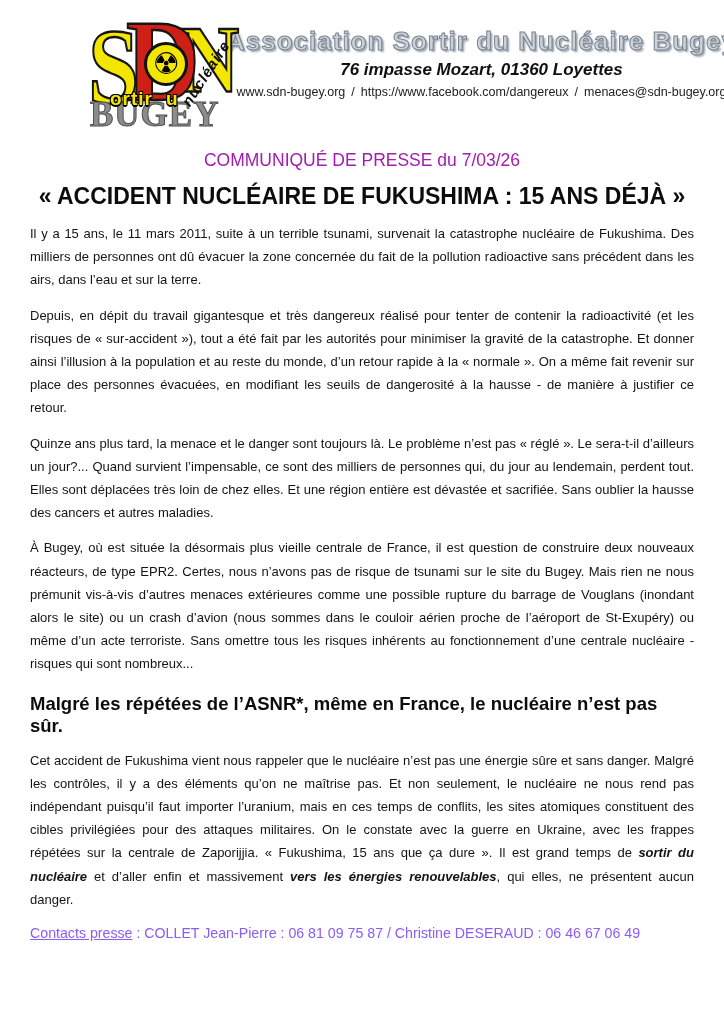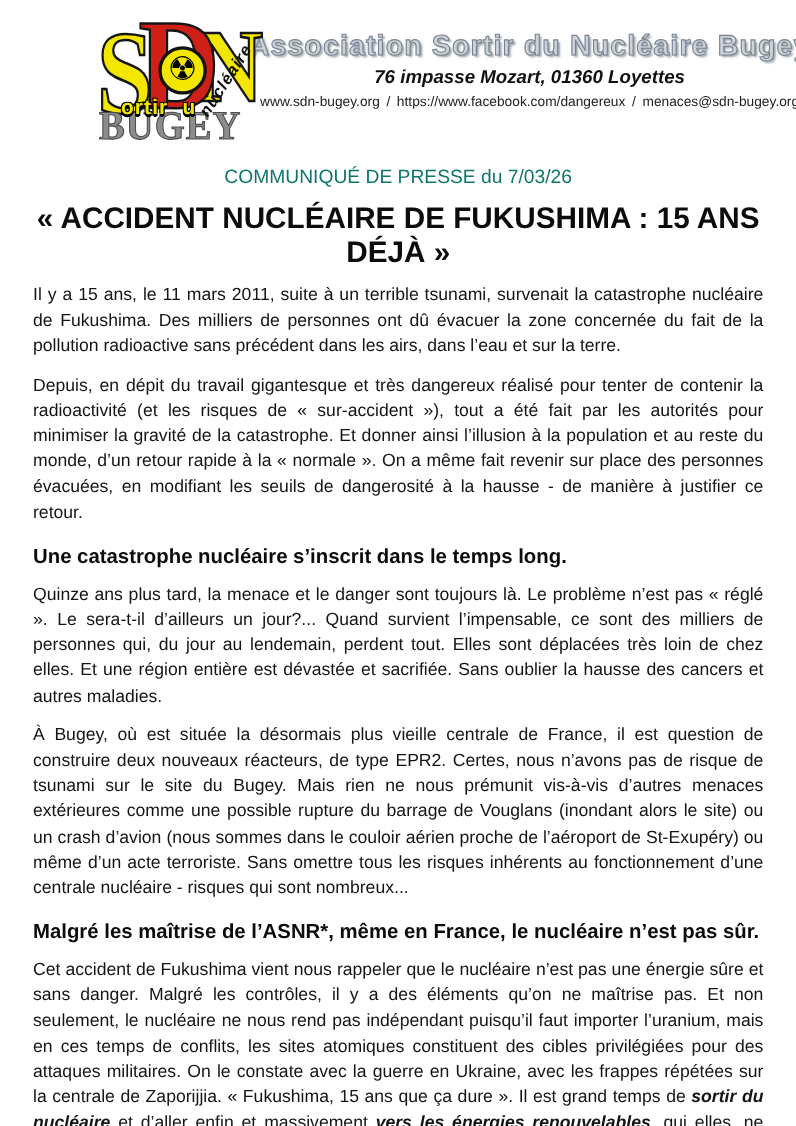--- a/index.html
+++ b/index.html
@@ -53,24 +53,24 @@
     font-size: 26px; letter-spacing: 1px; font-weight: bold;
     color: #ccd2da; -webkit-text-stroke: 1px #79828e;
     text-shadow: 2px 2px 2px #9aa3ad;
     white-space: nowrap;
   }
   .org-address { font-size: 17px; font-weight: bold; font-style: italic; color: #101010; margin-top: 3px; }
   .org-links { font-size: 12.5px; color: #222; margin-top: 5px; }
   .org-links .sep { padding: 0 6px; }
 
   
-  .kicker { text-align: center; font-size: 17.5px; margin-top: 14px; color: #0f766e; }
-  .headline { text-align: center; font-size: 27px; font-weight: bold; margin: 12px 0 0 0; color: #0c0c0c; }
+  .kicker { text-align: center; font-size: 17.5px; margin-top: 14px; color: #a21caf; }
+  .headline { text-align: center; font-size: 23px; font-weight: bold; margin: 12px 0 0 0; color: #0c0c0c; }
   p.body-par {
-    font-size: 16px; line-height: 23.2px; text-align: justify;
+    font-size: 13px; line-height: 23.2px; text-align: justify;
     margin: 12px 0 0 0; color: #141414;
   }
   h2.section { font-size: 18.5px; font-weight: bold; margin: 17px 0 0 0; color: #0c0c0c; }
   .bold-italic { font-weight: bold; font-style: italic; }
   .bold { font-weight: bold; font-style: italic; }
   .italic { }
   .underline { text-decoration: underline; }
   .contacts { font-size: 14.2px; margin-top: 14px; color: #8b5cf6; }
 </style>
 </head>
@@ -97,24 +97,23 @@
       <div class="org-links"><span>www.sdn-bugey.org</span><span class="sep">/</span><span>https://www.facebook.com/dangereux</span><span class="sep">/</span><span>menaces@sdn-bugey.org</span></div>
     </div>
   </header>
 
   <div class="kicker">COMMUNIQUÉ DE PRESSE du 7/03/26</div>
   <h1 class="headline">« ACCIDENT NUCLÉAIRE DE FUKUSHIMA : 15 ANS DÉJÀ »</h1>
 
   <p class="body-par">Il y a 15 ans, le 11 mars 2011, suite à un terrible tsunami, survenait la catastrophe nucléaire de Fukushima. Des milliers de personnes ont dû évacuer la zone concernée du fait de la pollution radioactive sans précédent dans les airs, dans l’eau et sur la terre.</p>
   <p class="body-par">Depuis, en dépit du travail gigantesque et très dangereux réalisé pour tenter de contenir la radioactivité (et les risques de « sur-accident »), tout a été fait par les autorités pour minimiser la gravité de la catastrophe. Et donner ainsi l’illusion à la population et au reste du monde, d’un retour rapide à la « normale ». On a même fait revenir sur place des personnes évacuées, en modifiant les seuils de dangerosité à la hausse - de manière à justifier ce retour.</p>
 
-  <h2 class="section">Une catastrophe nucléaire s’inscrit dans le temps long.</h2>
 
   <p class="body-par">Quinze ans plus tard, la menace et le danger sont toujours là. Le problème n’est pas « réglé ». Le sera-t-il d’ailleurs un jour?... Quand survient l’impensable, ce sont des milliers de personnes qui, du jour au lendemain, perdent tout. Elles sont déplacées très loin de chez elles. Et une région entière est dévastée et sacrifiée. Sans oublier la hausse des cancers et autres maladies.</p>
   <p class="body-par">À Bugey, où est située la désormais plus vieille centrale de France, il est question de construire deux nouveaux réacteurs, de type EPR2. Certes, nous n’avons pas de risque de tsunami sur le site du Bugey. Mais rien ne nous prémunit vis-à-vis d’autres menaces extérieures comme une possible rupture du barrage de Vouglans (inondant alors le site) ou un crash d’avion (nous sommes dans le couloir aérien proche de l’aéroport de St-Exupéry) ou même d’un acte terroriste. Sans omettre tous les risques inhérents au fonctionnement d’une centrale nucléaire - risques qui sont nombreux...</p>
 
-  <h2 class="section"><span>Malgré les maîtrise de l’</span><span class="italic">ASNR*</span><span>, même en France, le nucléaire n’est pas sûr.</span></h2>
+  <h2 class="section"><span>Malgré les répétées de l’</span><span class="italic">ASNR*</span><span>, même en France, le nucléaire n’est pas sûr.</span></h2>
 
   <p class="body-par"><span>Cet accident de Fukushima vient nous rappeler que le nucléaire n’est pas une énergie sûre et sans danger. Malgré les contrôles, il y a des éléments qu’on ne maîtrise pas. Et non seulement, le nucléaire ne nous rend pas indépendant puisqu’il faut importer l’uranium, mais en ces temps de conflits, les sites atomiques constituent des cibles privilégiées pour des attaques militaires. On le constate avec la guerre en Ukraine, avec les frappes répétées sur la centrale de Zaporijjia. « Fukushima, 15 ans que ça dure ». Il est grand temps de </span><span class="bold-italic">sortir du nucléaire</span><span> et d’aller enfin et massivement </span><span class="bold">vers les énergies renouvelables</span><span>, qui elles, ne présentent aucun danger.</span></p>
 
   <div class="contacts"><span class="underline">Contacts presse</span><span> : COLLET Jean-Pierre : 06 81 09 75 87 / Christine DESERAUD : 06 46 67 06 49</span></div>
 
 </div>
 
 </body></html>

